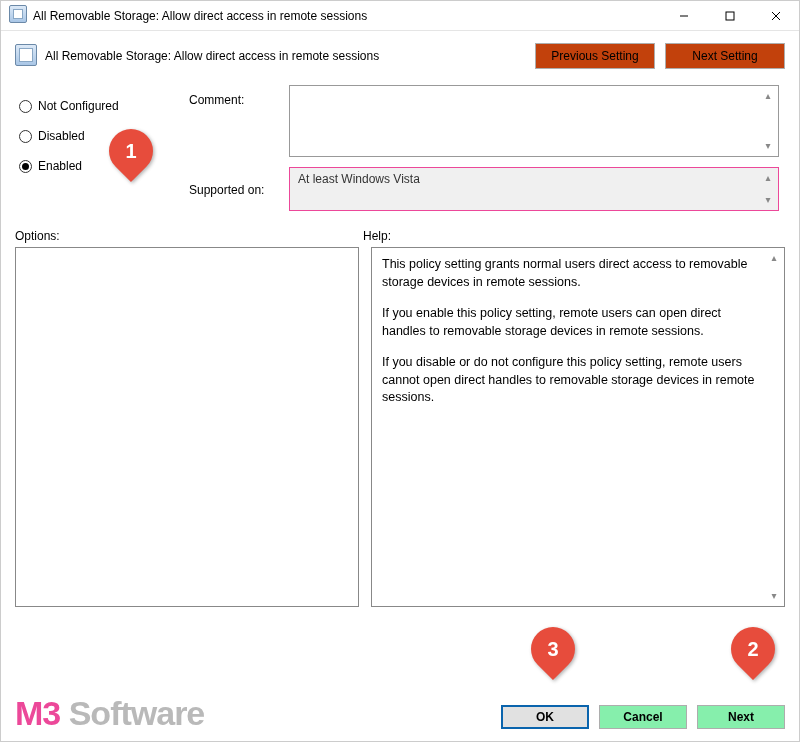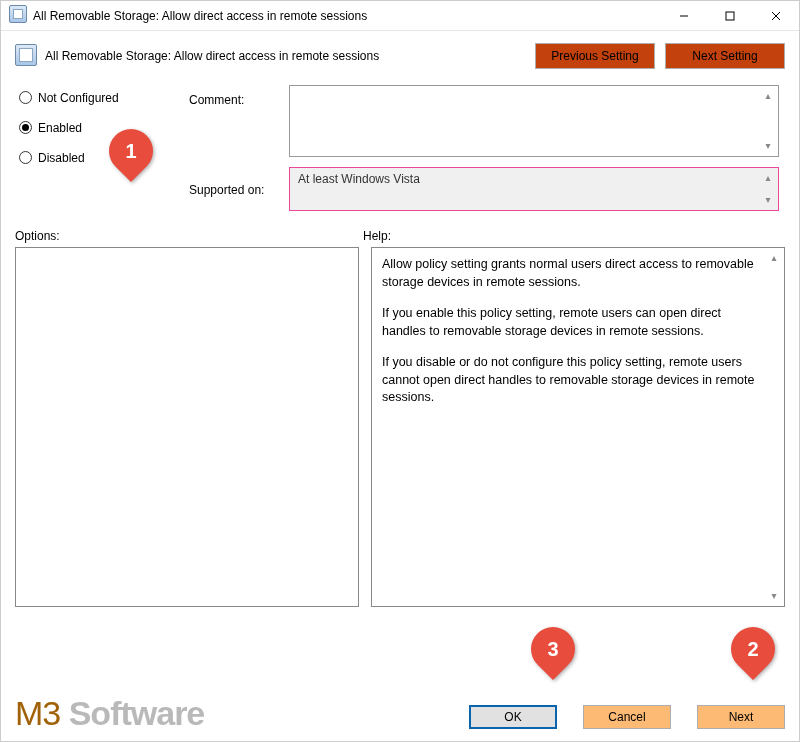--- a/index.html
+++ b/index.html
@@ -44,21 +44,21 @@
     text-align:center;
     line-height:24px;
   }
   
   .config-area{
     display:flex;
     padding:6px 14px 0 18px;
     gap:10px;
   }
   .radios{width:160px; padding-top:6px;}
-  .radio-row{display:flex; align-items:flex-start; height:30px; gap:6px;}
+  .radio-row{display:flex; align-items:center; height:30px; gap:6px;}
   .radio-vis{
     width:13px;height:13px;border:1px solid #333;border-radius:50%;
     display:inline-flex;align-items:center;justify-content:center;flex:none;
   }
   .radio-dot{width:7px;height:7px;border-radius:50%;background:#000;}
   .radio-label{font-size:12px;}
   .labels-col{width:90px; padding-top:6px;}
   .label-line{height:30px; padding-top:2px;}
   .sup-label{margin-top:60px;}
   .fields-col{flex:1; display:flex; flex-direction:column; gap:10px; padding-right:6px;}
@@ -93,35 +93,35 @@
   .help-pane{flex:1; padding:8px 22px 8px 10px; font-size:12.5px; line-height:1.4;}
   .help-pane .spacer{height:14px;}
   .help-scroll-up,.help-scroll-down{
     position:absolute; right:2px; width:16px; height:16px;
     color:#888; font-size:10px; text-align:center; line-height:16px;
   }
   .help-scroll-up{top:2px;} .help-scroll-down{bottom:2px;}
   
   .bottom-buttons{
     position:absolute; right:14px; bottom:12px;
-    display:flex; gap:26px;
+    display:flex; gap:10px;font-weight:bold;
   }
   .btn{
     width:88px; height:24px; font-size:12px;
-    background:#fdba74; border:1px solid #adadad;
+    background:#86efac; border:1px solid #adadad;
     display:flex;align-items:center;justify-content:center;
   }
   .btn.primary{border:2px solid #0a64ad; background:#e1e1e1;}
   
   .watermark{
     position:absolute; left:14px; bottom:8px;
     font-size:34px; font-weight:700; color:#b9b9b9;
     letter-spacing:-1px;
   }
-  .watermark .m3{color:#a16207; font-weight:400;}
+  .watermark .m3{color:#ec4899; font-weight:700;}
   
   .marker{
     position:absolute; width:44px; height:62px; pointer-events:none;
   }
   .marker .pin{
     width:44px;height:44px;background:#e74c3c;border-radius:50% 50% 50% 0;
     transform:rotate(-45deg);
     box-shadow:0 2px 4px rgba(0,0,0,.3);
     display:flex;align-items:center;justify-content:center;
   }
@@ -173,28 +173,28 @@
   <div class="nav-btn">Next Setting</div>
 </div>
 
 <div class="config-area">
   <div class="radios">
     <div class="radio-row">
       <span class="radio-vis"></span>
       <span class="radio-label">Not Configured</span>
     </div>
     <div class="radio-row">
+      <span class="radio-vis"></span>
+      <span class="radio-label">Disabled</span>
+    </div>
+    <div class="radio-row">
       <span class="radio-vis">
           <span class="radio-dot"></span>
         </span>
       <span class="radio-label">Enabled</span>
-    </div>
-    <div class="radio-row">
-      <span class="radio-vis"></span>
-      <span class="radio-label">Disabled</span>
     </div>
   </div>
   <div class="labels-col">
     <div class="label-line">Comment:</div>
     <div class="label-line sup-label">Supported on:</div>
   </div>
   <div class="fields-col">
     <div class="textbox">
       <span></span>
       <span class="scroll-up">▴</span>
@@ -209,21 +209,21 @@
 </div>
 
 <div class="panes-labels">
   <div class="opt">Options:</div>
   <div>Help:</div>
 </div>
 
 <div class="panes">
   <div class="pane options-pane"></div>
   <div class="pane help-pane">
-    <div>Allow policy setting grants normal users direct access to removable storage devices in remote sessions.</div>
+    <div>This policy setting grants normal users direct access to removable storage devices in remote sessions.</div>
     <div class="spacer"></div>
     <div>If you enable this policy setting, remote users can open direct handles to removable storage devices in remote sessions.</div>
     <div class="spacer"></div>
     <div>If you disable or do not configure this policy setting, remote users cannot open direct handles to removable storage devices in remote sessions.</div>
     <span class="help-scroll-up">▴</span>
     <span class="help-scroll-down">▾</span>
   </div>
 </div>
 
 <div class="bottom-buttons">

